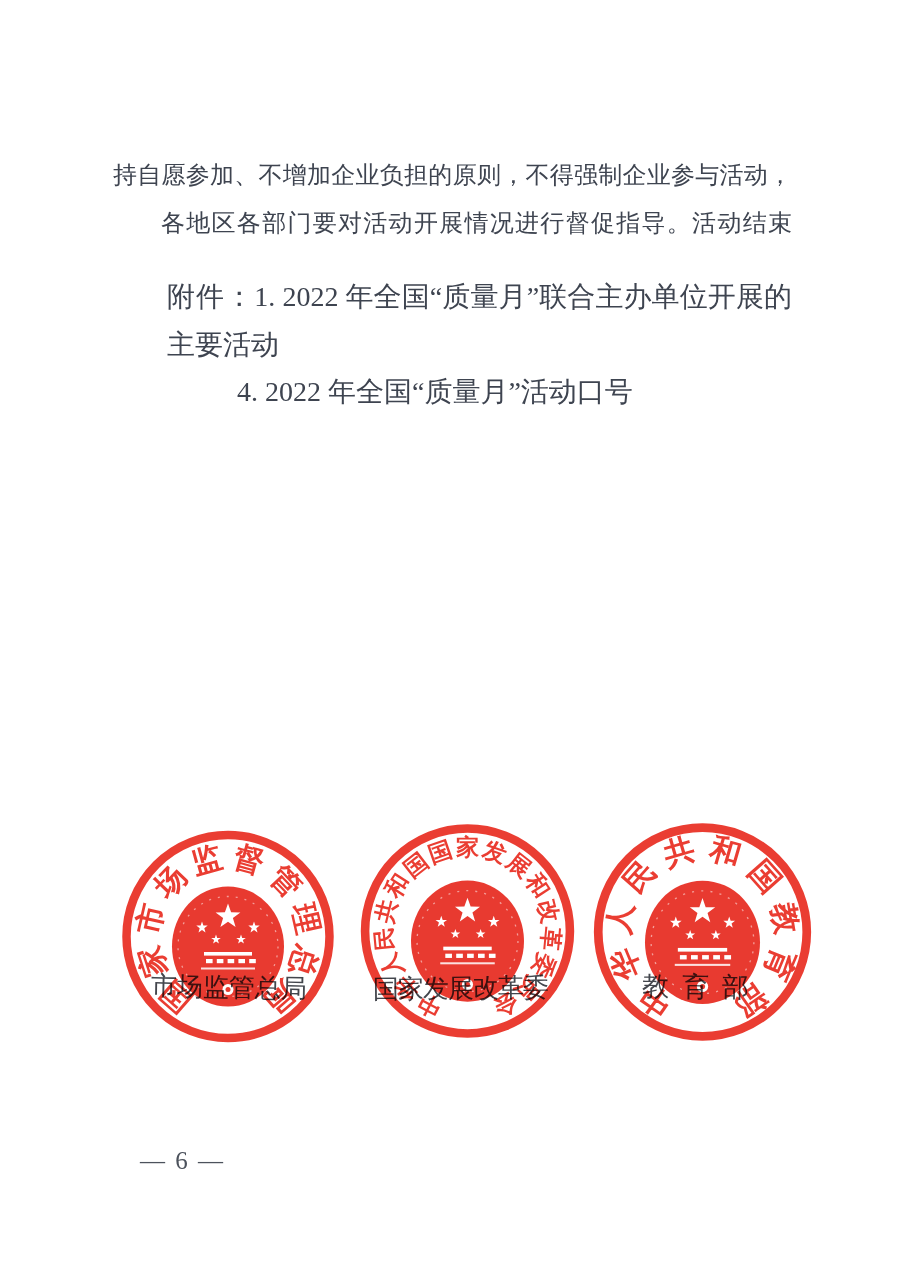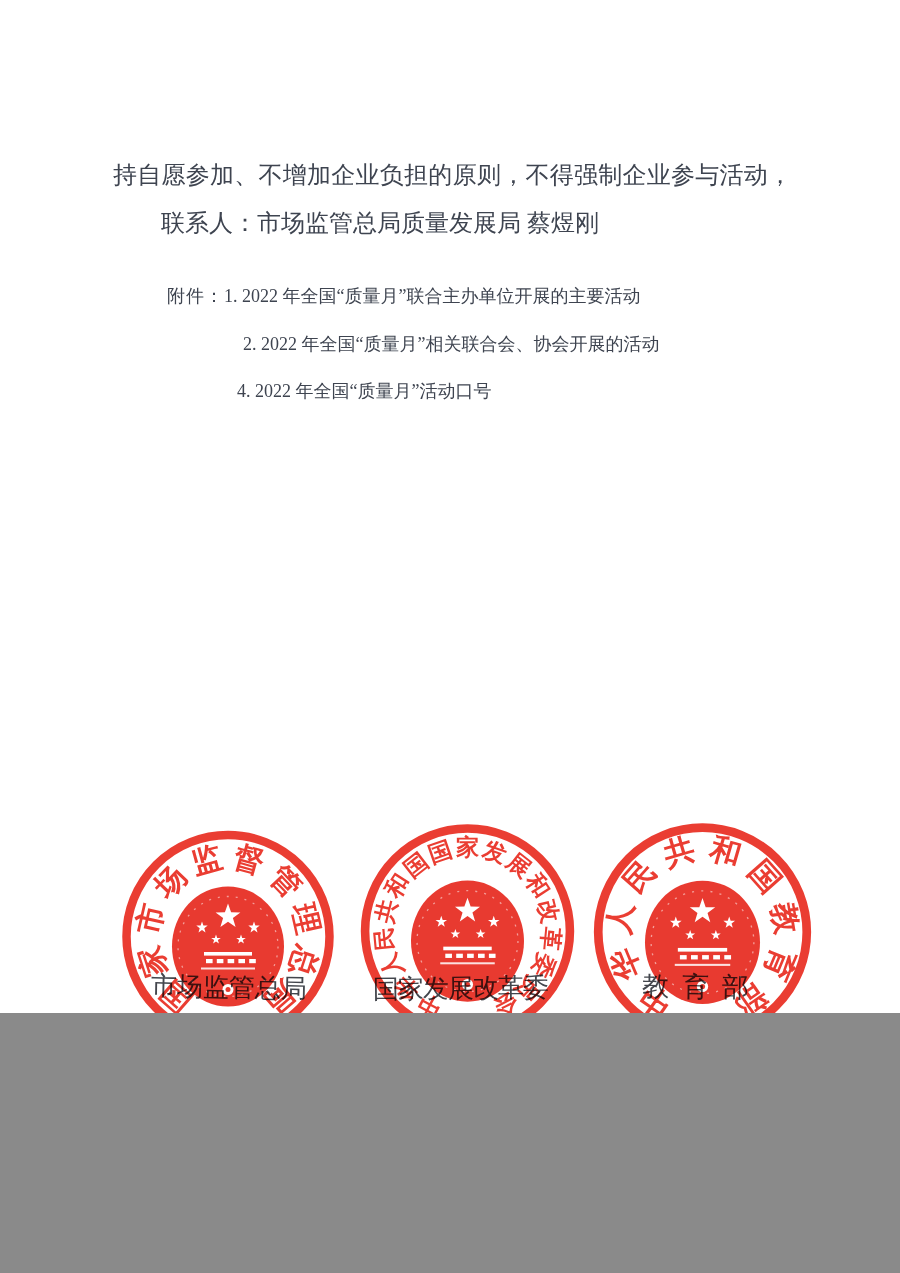--- a/index.html
+++ b/index.html
@@ -1,31 +1,31 @@
 <!DOCTYPE html>
 <html><head>
 <meta charset="utf-8">
 <style>
   html,body{margin:0;padding:0;background:#8a8a8a;}
   .page{
-    position:relative;width:900px;height:1013px;background:#ffffff;
+    position:relative;width:900px;height:1273px;background:#ffffff;
     margin:0 auto;overflow:hidden;
     font-family:"Liberation Serif","DejaVu Serif",serif;
   }
   
   .body-text{
     position:absolute;left:113px;top:152px;width:679px;
     font-size:24px;line-height:47.6px;color:#3e4450;
     text-align:justify;
   }
   .body-text p{margin:0;}
   .full{text-align-last:justify;}
   .indent{text-indent:48px;}
   
-  .attach{margin-top:26px;font-size:18px;}
+  .attach{margin-top:26px;font-size:28px;}
   .attach-first{padding-left:54px;}
   .attach-label{letter-spacing:1px;}
   .attach-cont{padding-left:124px;}
   .attach-cont.skew1{padding-left:130px;}
   
   .seal{position:absolute;opacity:.97;}
   .seal svg{display:block;}
   .seal-1{left:118px;top:826px;}
   .seal-2{left:356px;top:820px;}
   .seal-3{left:589px;top:819px;}
@@ -43,25 +43,24 @@
     font-size:25px;color:#4c525c;letter-spacing:2px;
   }
 </style>
 </head>
 <body>
 
 <div class="page">
 
   <div class="body-text">
     <p class="full">持自愿参加、不增加企业负担的原则，不得强制企业参与活动，</p>
-    <p class="indent">联系人：市场监管总局质量发展局 蔡煜刚</p>
+    <p class="full indent">各地区各部门要对活动开展情况进行督促指导。活动结束</p>
 
     <div class="attach">
       <p class="attach-first"><span class="attach-label">附件：</span><span>1. 2022 年全国“质量月”联合主办单位开展的主要活动</span></p>
-      <p class="attach-cont skew1">2. 2022 年全国“质量月”相关联合会、协会开展的活动</p>
       <p class="attach-cont">4. 2022 年全国“质量月”活动口号</p>
     </div>
   </div>
 
   <div class="seal seal-1">
     <svg width="220" height="221" viewBox="0 0 220 220" style="font-family: &quot;Liberation Serif&quot;, &quot;DejaVu Serif&quot;, serif;">
         <circle cx="110" cy="110" r="101.5" fill="none" stroke="#ea372c" stroke-width="8.5"></circle>
         <text x="57.5" y="170.4" font-size="30" fill="#ea372c" font-weight="bold" text-anchor="middle" dominant-baseline="central" transform="rotate(-139.0 57.5 170.4)">国</text>
         <text x="34.0" y="134.9" font-size="30" fill="#ea372c" font-weight="bold" text-anchor="middle" dominant-baseline="central" transform="rotate(-108.1 34.0 134.9)">家</text>
         <text x="32.0" y="92.3" font-size="30" fill="#ea372c" font-weight="bold" text-anchor="middle" dominant-baseline="central" transform="rotate(-77.2 32.0 92.3)">市</text>

